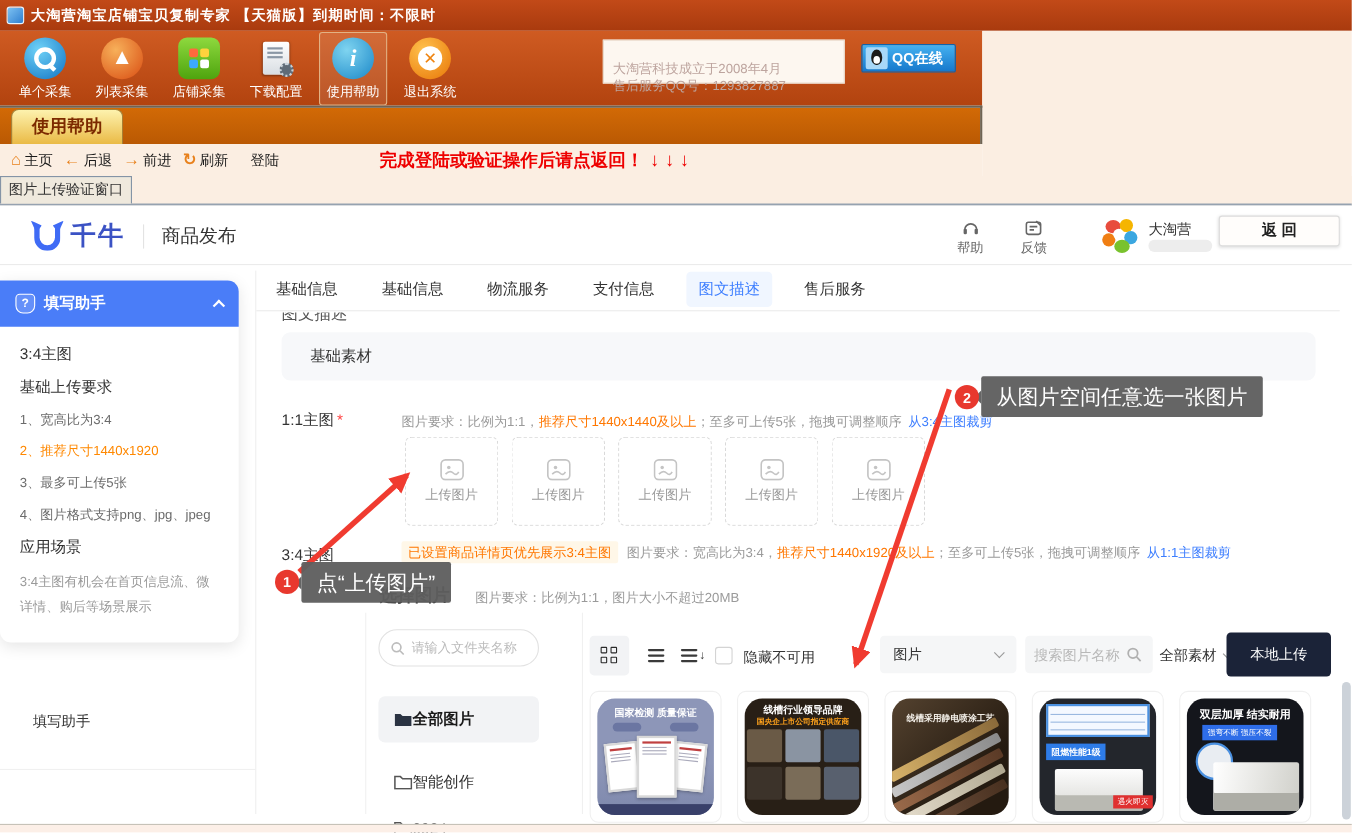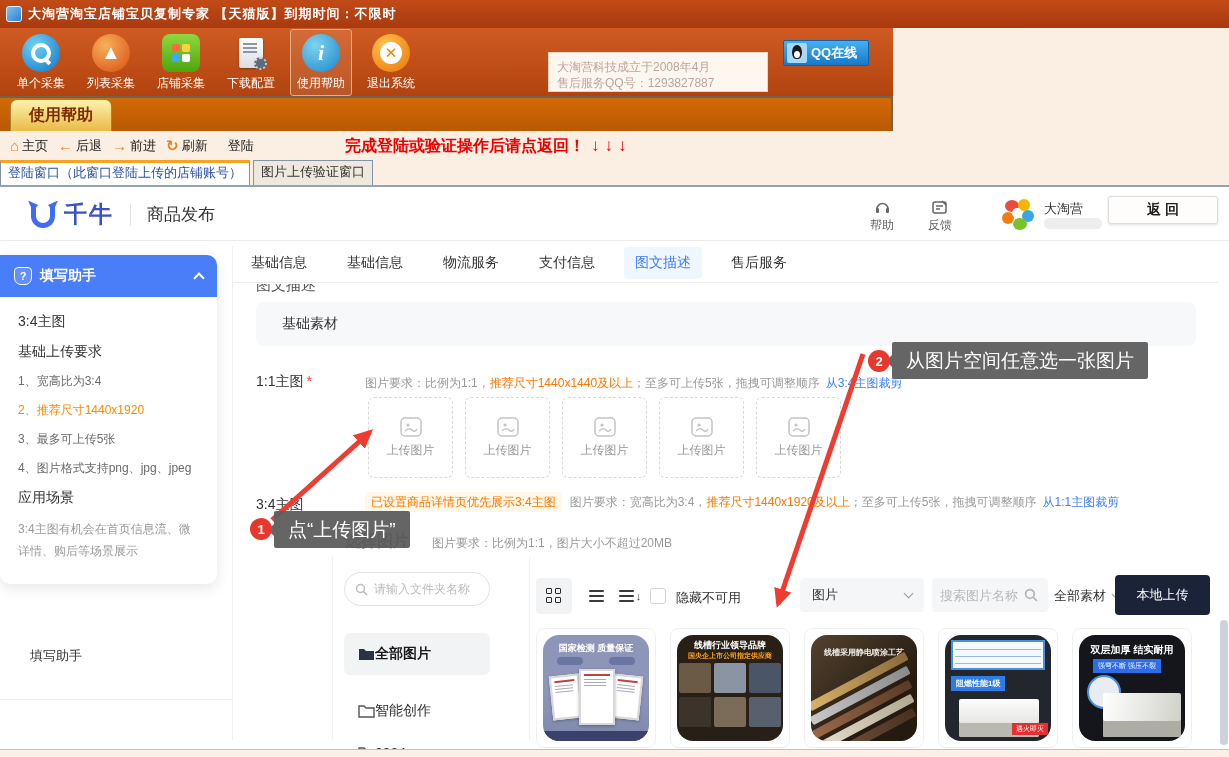--- a/index.html
+++ b/index.html
@@ -32,22 +32,22 @@
   .grid4 i:nth-child(1){background:#ff6a3d;} .grid4 i:nth-child(2){background:#ffd23d;}
   .grid4 i:nth-child(3){background:#3da9ff;} .grid4 i:nth-child(4){background:#fff;}
   .ic-doc { background:transparent; }
   .doc-sheet { width:24px; height:30px; background:linear-gradient(#ffffff,#d8dde2); border-radius:2px; position:relative; box-shadow:0 1px 2px rgba(0,0,0,.35); }
   .doc-sheet::before { content:""; position:absolute; left:4px; top:5px; width:14px; height:2px; background:#8a97a5; box-shadow:0 4px 0 #8a97a5,0 8px 0 #8a97a5; }
   .doc-gear { position:absolute; right:-4px; bottom:-2px; width:13px; height:13px; border-radius:50%;
     background:#5f6b77; border:2px dotted #c9d2da; }
   .ic-info { background:radial-gradient(circle at 35% 30%,#7fd4f0,#1a87c8); color:#fff; font-family:"Liberation Serif",serif; font-style:italic; font-weight:bold; font-size:22px; }
   .ic-exit { background:radial-gradient(circle at 35% 30%,#ffc14d,#e87607); }
   .ic-exit .x { width:22px; height:22px; border-radius:50%; background:#fff; color:#ef8410; font-weight:bold; font-size:15px; display:flex; align-items:center; justify-content:center; }
-  .company-box { position:absolute; left:548px; top:24px; width:220px; height:40px; background:#fdf7f0;
-    border:1px solid #e8d8c8; padding:6px 8px; font-size:12px; line-height:16px; color:#bda49e; }
+  .company-box { position:absolute; left:548px; top:8px; width:220px; height:40px; background:#fdf7f0;
+    border:1px solid #e8d8c8; padding:17px 8px; font-size:12px; line-height:16px; color:#bda49e; }
   .qq-btn { position:absolute; left:783px; top:12px; width:86px; height:26px; border-radius:2px;
     background:linear-gradient(#45b1f0,#1678cc); border:1px solid #0f62ab; display:flex; align-items:center; cursor:pointer; }
   .qq-ic { width:20px; height:20px; margin:0 4px 0 3px; background:#a8d8f8; border-radius:2px; position:relative; }
   .qq-ic::before { content:""; position:absolute; left:5px; top:2px; width:10px; height:14px; background:#1a1a1a; border-radius:50% 50% 45% 45%; }
   .qq-ic::after { content:""; position:absolute; left:7px; top:8px; width:6px; height:7px; background:#fff; border-radius:50%; }
   .qq-label { color:#fff; font-size:13px; font-weight:bold; }
   .cream-right { position:absolute; top:28px; left:893px; width:336px; height:158px; background:#fbeee2; }
 
   
   .help-strip { position:absolute; top:96px; left:0; width:893px; height:35px;
@@ -311,21 +311,20 @@
     </div>
     <div class="nav-item" style="margin-left:20px;">
       <span>登陆</span>
     </div>
     <div class="nav-warning">
       <span>完成登陆或验证操作后请点返回！</span><span class="dn">↓↓↓</span>
     </div>
   </div>
 
   <div class="tab-row">
-    <div class="btab active">登陆窗口（此窗口登陆上传的店铺账号）</div>
     <div class="btab">图片上传验证窗口</div>
   </div>
 
   <div class="browser">
 
     <div class="qn-header">
       <div class="qn-logo">
         <div class="bull">
           <div class="bull-h1"></div>
             <div class="bull-h2"></div>

